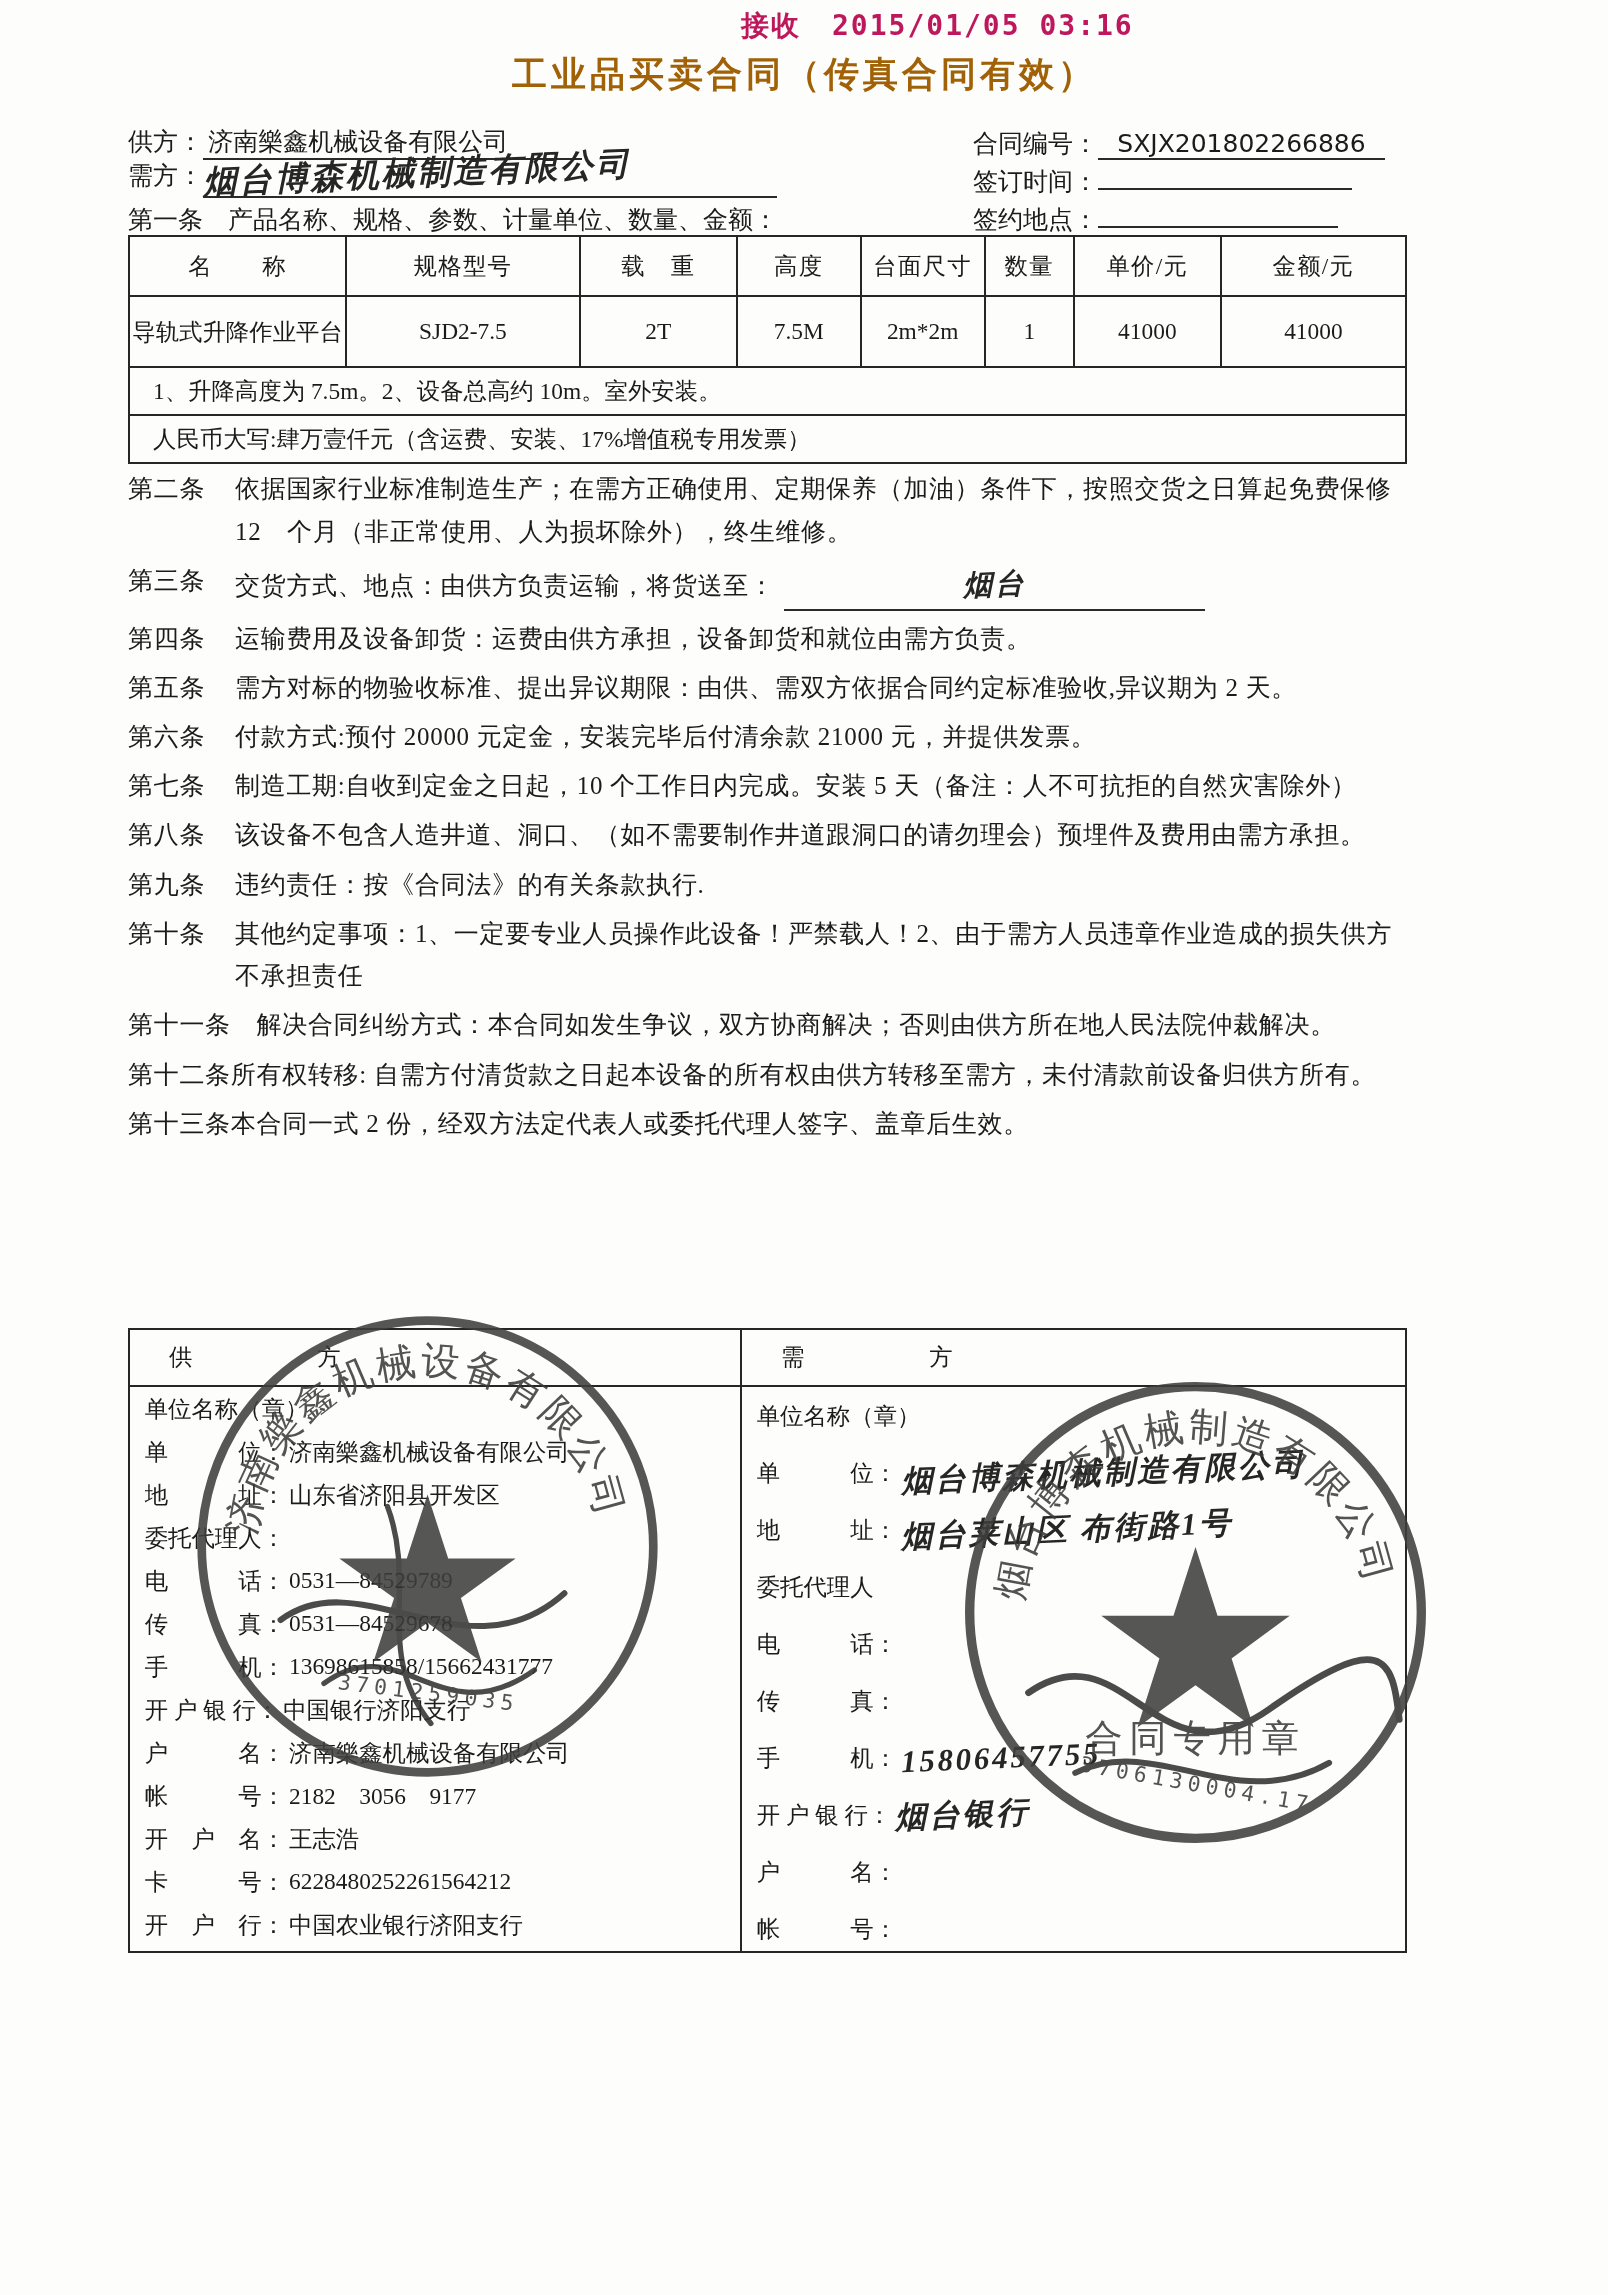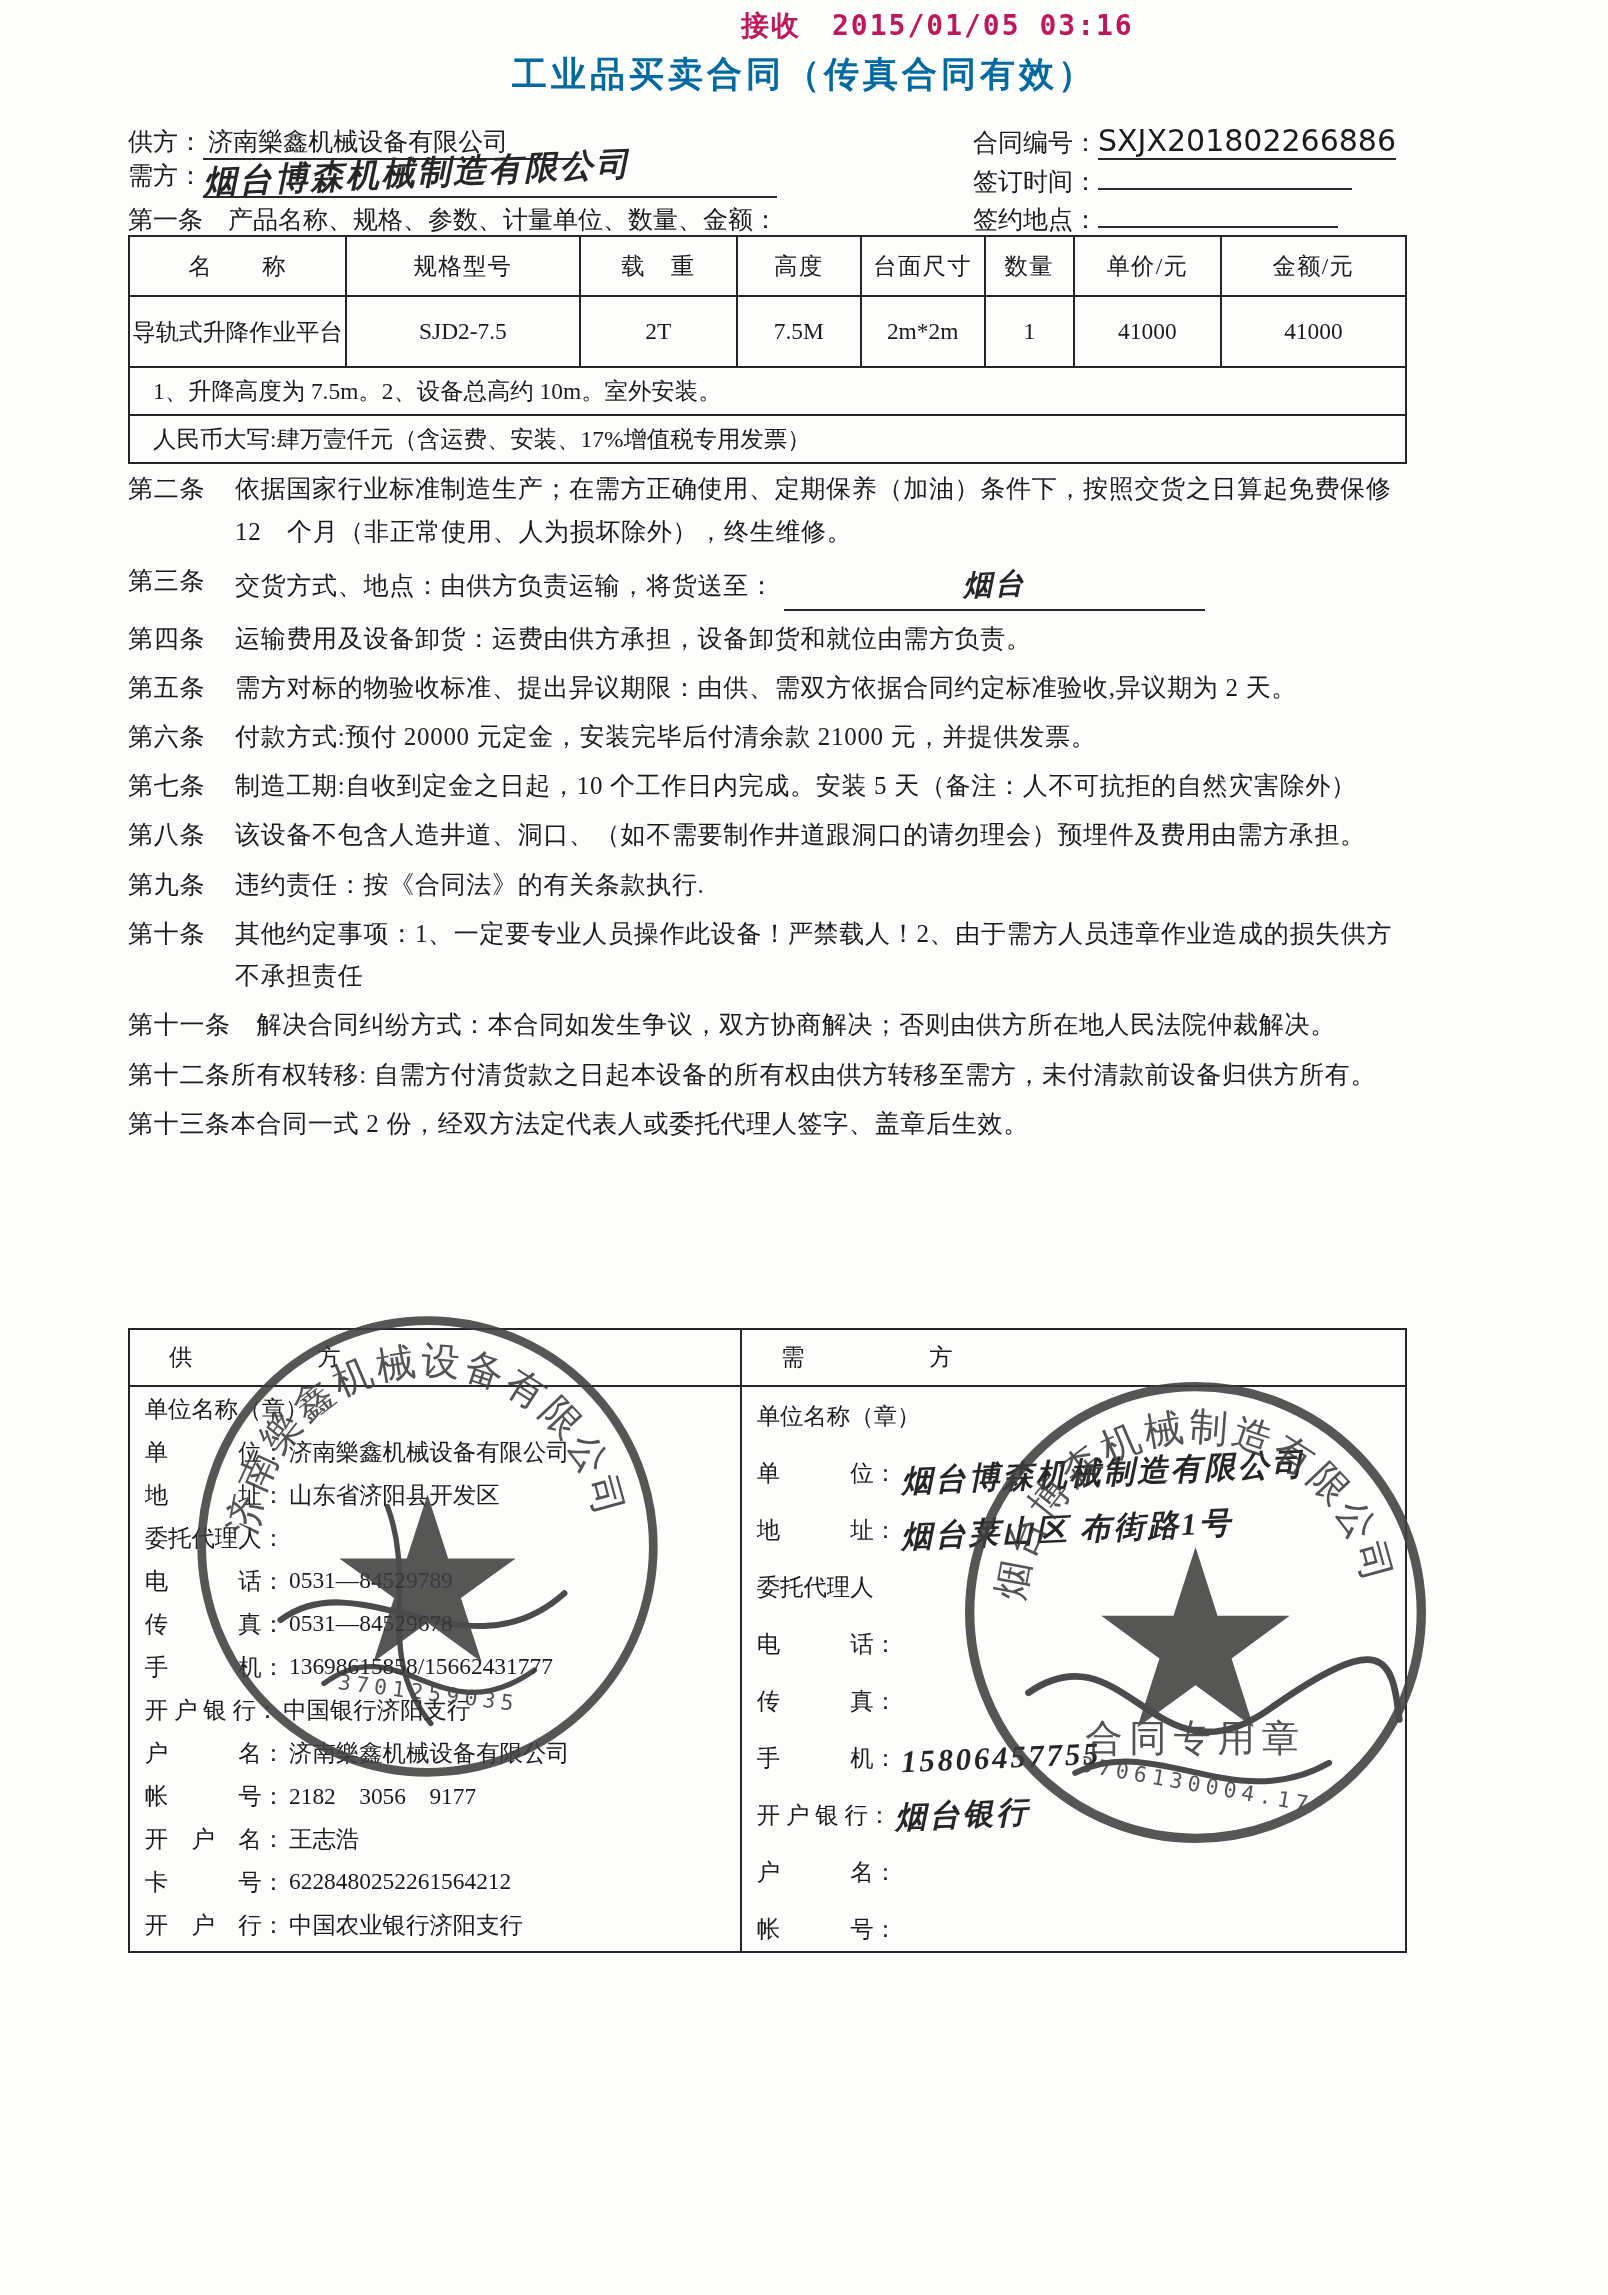--- a/index.html
+++ b/index.html
@@ -9,29 +9,29 @@
     overflow:hidden;
   }
   .fax-header{
     position:absolute; top:6.7px; left:741px;
     font-family:"DejaVu Sans Mono","Liberation Mono",monospace;
     font-size:28px; font-weight:bold; letter-spacing:2px; color:#be185d;
   }
   .fax-header .gap{display:inline-block;width:31px;}
   .title{
     position:absolute; top:51px; left:0; width:100%; text-align:center;
-    font-size:35px; font-weight:bold; letter-spacing:4px; color:#0369a1;
+    font-size:35px; font-weight:bold; letter-spacing:4px; color:#a16207;
   }
   .meta{position:absolute; top:122px; left:128px; width:1279px; font-size:25px;}
   .meta-row{display:flex; justify-content:space-between; align-items:flex-end; height:38px;}
   .meta-left{white-space:nowrap;}
   .meta-right{white-space:nowrap; width:434px;}
   .uline{display:inline-block; border-bottom:2px solid #2a2a2a; text-align:center;}
   .u-supname{min-width:374px; text-align:left; padding-left:5.3px;}
-  .u-contract{min-width:287px; font-family:"DejaVu Sans","Liberation Sans",sans-serif; font-size:30px;}
+  .u-contract{min-width:287px; font-family:"DejaVu Sans","Liberation Sans",sans-serif; font-size:25px;}
   .u-blank1{min-width:254px;}
   .u-blank2{min-width:240px;}
   .u-buyname{min-width:574px; text-align:left;}
   .hand{
     display:inline-block; font-style:italic; font-weight:bold;
     transform:rotate(-2.5deg); letter-spacing:2.7px; color:#262626;
   }
   .hand-big{font-size:33px;}
   .product-table{
     position:absolute; top:235px; left:128px; width:1279px;

